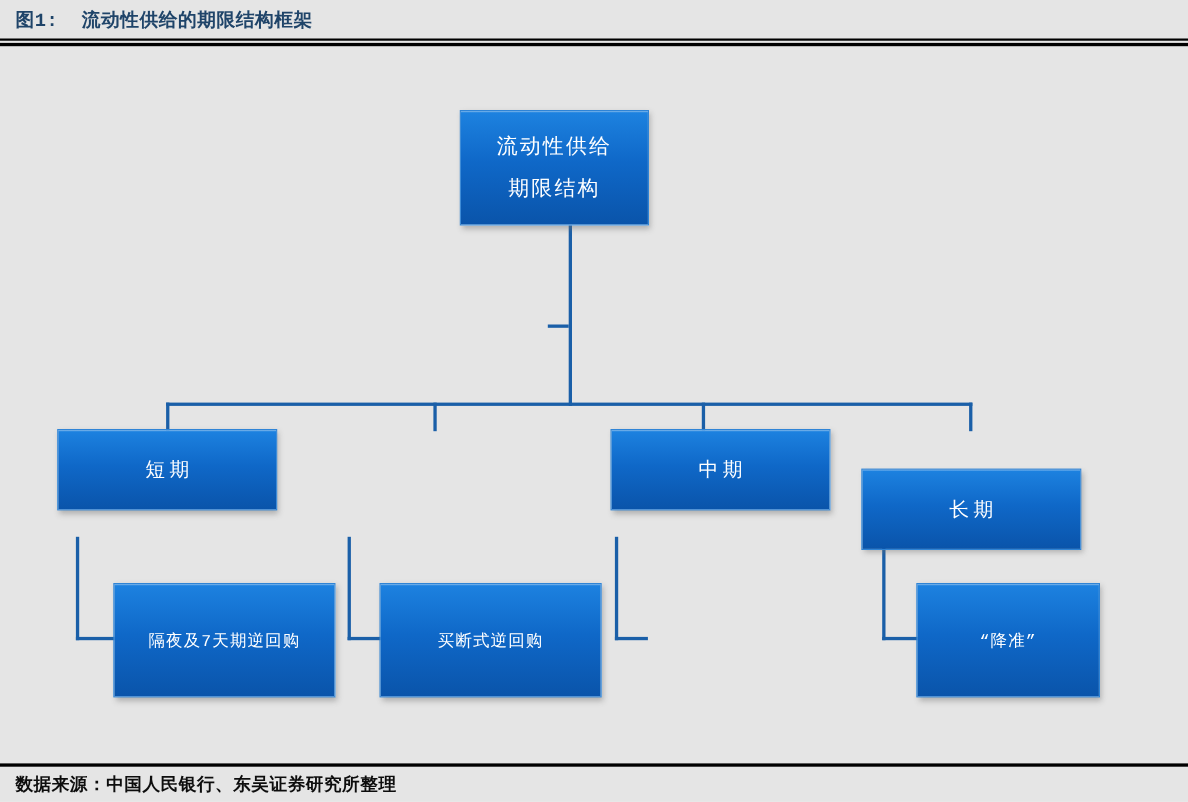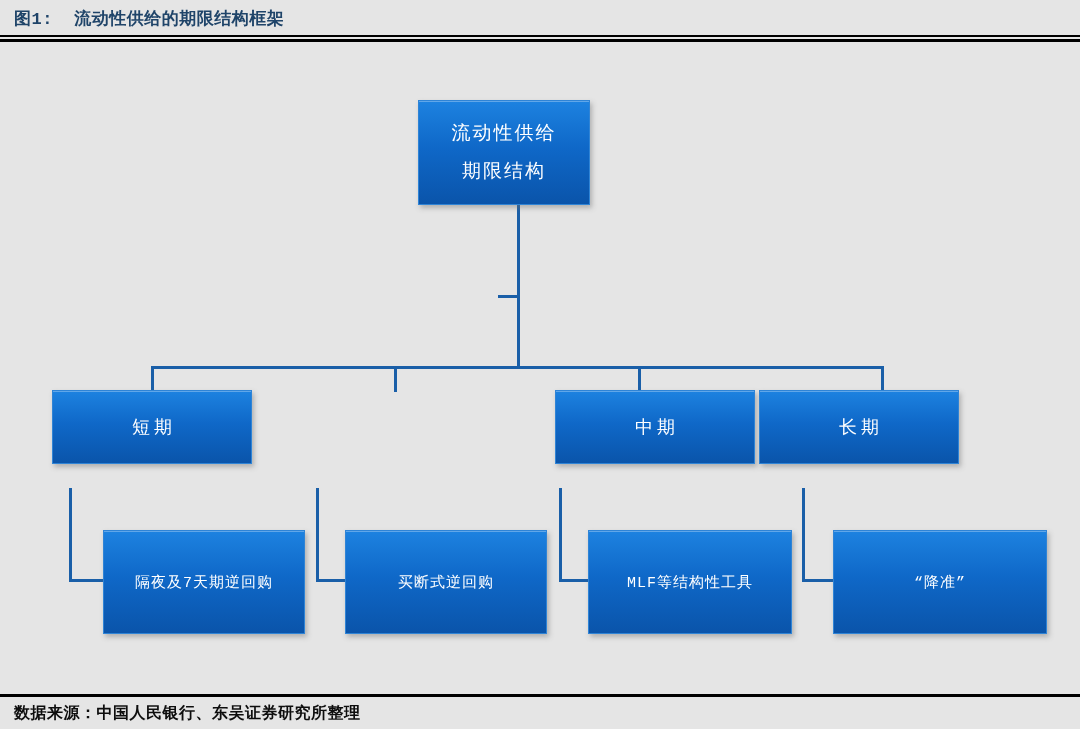--- a/index.html
+++ b/index.html
@@ -28,25 +28,25 @@
     color:#ffffff;
     display:flex;align-items:center;justify-content:center;
     text-align:center;
     box-sizing:border-box;
   }
   .node .lbl{display:block;}
   .root-node{left:418px;top:100px;width:172px;height:105px;font-size:19px;line-height:38px;letter-spacing:2px;}
   .supp-node{left:295px;top:248px;width:203px;height:102px;font-size:18px;letter-spacing:1px;}
   .cat-node{top:390px;width:200px;height:74px;font-size:18px;letter-spacing:4px;text-indent:4px;}
   .tool-node{top:530px;height:104px;font-size:15px;letter-spacing:1px;}
-  .cat-1{left:52px;}  .cat-2{left:295px;} .cat-3{left:555px;} .cat-4{left:759px;}
+  .cat-1{left:52px;}  .cat-2{left:295px;} .cat-3{left:555px;} .cat-4{left:783px;margin-top:36px;}
   .tool-1{left:103px;width:202px;}
   .tool-2{left:345px;width:202px;}
   .tool-3{left:588px;width:204px;}
-  .tool-4{left:833px;width:214px;}
+  .tool-4{left:833px;width:167px;}
   .conn{position:absolute;background:#1a5fa8;}
   .trunk{left:517px;top:205px;width:3px;height:164px;}
   .supp-link{left:498px;top:295px;width:19px;height:3px;}
   .dist{left:151px;top:366px;width:733px;height:3px;}
   .stub{top:366px;width:3px;height:26px;}
   .stub-1{left:151px;} .stub-2{left:394px;} .stub-3{left:638px;} .stub-4{left:881px;}
   .drop{top:488px;width:3px;height:94px;}
   .drop-1{left:69px;} .drop-2{left:316px;} .drop-3{left:559px;} .drop-4{left:802px;}
   .elbow{top:579px;height:3px;}
   .elbow-1{left:69px;width:35px;}
@@ -100,23 +100,20 @@
   <div class="node cat-node cat-4">
     <span class="lbl">长期</span>
   </div>
 
   <div class="node tool-node tool-1">
     <span class="lbl">隔夜及7天期逆回购</span>
   </div>
   <div class="node tool-node tool-2">
     <span class="lbl">买断式逆回购</span>
   </div>
-  <div class="node tool-node tool-3">
-    <span class="lbl">MLF等结构性工具</span>
-  </div>
   <div class="node tool-node tool-4">
     <span class="lbl">“降准”</span>
   </div>
 
   <div class="rule rule-footer"></div>
   <div class="source-note">数据来源：中国人民银行、东吴证券研究所整理</div>
 
 </div>
 
 </body></html>

